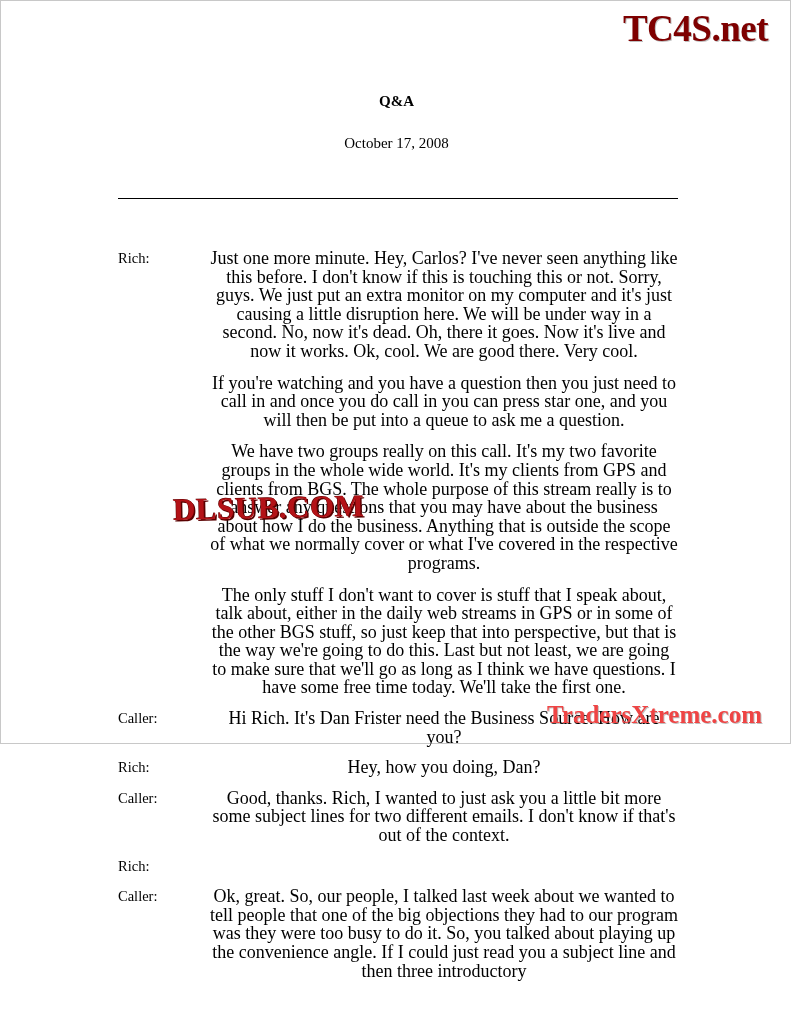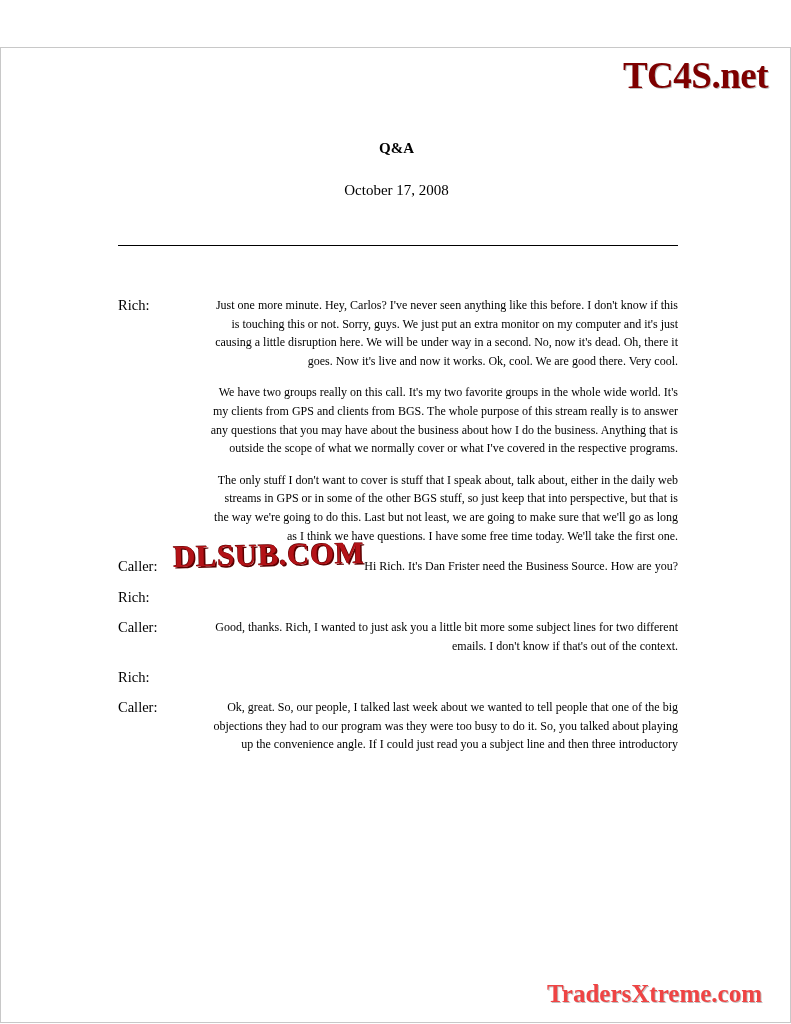--- a/index.html
+++ b/index.html
@@ -13,25 +13,24 @@
     position: relative;
     font-family: "Liberation Serif", serif;
     color: #000000;
     overflow: hidden;
   }
 
   .page {
     position: absolute;
     left: 0; top: 0;
     width: 791px;
-    height: 976px;
+    height: 744px;
     border: 1px solid #c8c8c8;
     box-sizing: border-box;
     background: #ffffff;
-    margin-top: 47px;
   }
 
   
   .wm-top {
     position: absolute;
     top: 6px;
     right: 22px;
     font-family: "Liberation Serif", serif;
     font-weight: bold;
     font-size: 37px;
@@ -106,23 +105,23 @@
   .speaker {
     width: 92px;
     flex: 0 0 92px;
     font-weight: normal;
     font-size: 14.5px;
     line-height: 18.6px;
     font-family: "Liberation Serif", serif;
   }
   .body {
     flex: 1 1 auto;
-    font-size: 12px;
+    font-size: 18px;
     line-height: 18.6px;
-    text-align: right;
+    text-align: center;
     font-family: "Liberation Serif", serif;
   }
   .para {
     margin: 0 0 13px 0;
   }
   .para:last-child {
     margin-bottom: 0;
   }
 </style>
 </head>
@@ -135,34 +134,38 @@
   <div class="doc-title">Q&amp;A</div>
   <div class="doc-date">October 17, 2008</div>
   <div class="rule"></div>
 
   <div class="transcript">
 
     <div class="entry">
       <div class="speaker">Rich:</div>
       <div class="body">
         <p class="para">Just one more minute. Hey, Carlos? I've never seen anything like this before. I don't know if this is touching this or not. Sorry, guys. We just put an extra monitor on my computer and it's just causing a little disruption here. We will be under way in a second. No, now it's dead. Oh, there it goes. Now it's live and now it works. Ok, cool. We are good there. Very cool.</p>
+        <p class="para">If you're watching and you have a question then you just need to call in and once you do call in you can press star one, and you will then be put into a queue to ask me a question.</p>
         <p class="para">We have two groups really on this call. It's my two favorite groups in the whole wide world. It's my clients from GPS and clients from BGS. The whole purpose of this stream really is to answer any questions that you may have about the business about how I do the business. Anything that is outside the scope of what we normally cover or what I've covered in the respective programs.</p>
         <p class="para">The only stuff I don't want to cover is stuff that I speak about, talk about, either in the daily web streams in GPS or in some of the other BGS stuff, so just keep that into perspective, but that is the way we're going to do this. Last but not least, we are going to make sure that we'll go as long as I think we have questions. I have some free time today. We'll take the first one.</p>
       </div>
     </div>
 
     <div class="entry">
       <div class="speaker">Caller:</div>
       <div class="body">
         <p class="para">Hi Rich. It's Dan Frister need the Business Source. How are you?</p>
       </div>
     </div>
 
     <div class="entry">
       <div class="speaker">Rich:</div>
+      <div class="body">
+        <p class="para">Hey, how you doing, Dan?</p>
+      </div>
     </div>
 
     <div class="entry">
       <div class="speaker">Caller:</div>
       <div class="body">
         <p class="para">Good, thanks. Rich, I wanted to just ask you a little bit more some subject lines for two different emails. I don't know if that's out of the context.</p>
       </div>
     </div>
 
     <div class="entry">

